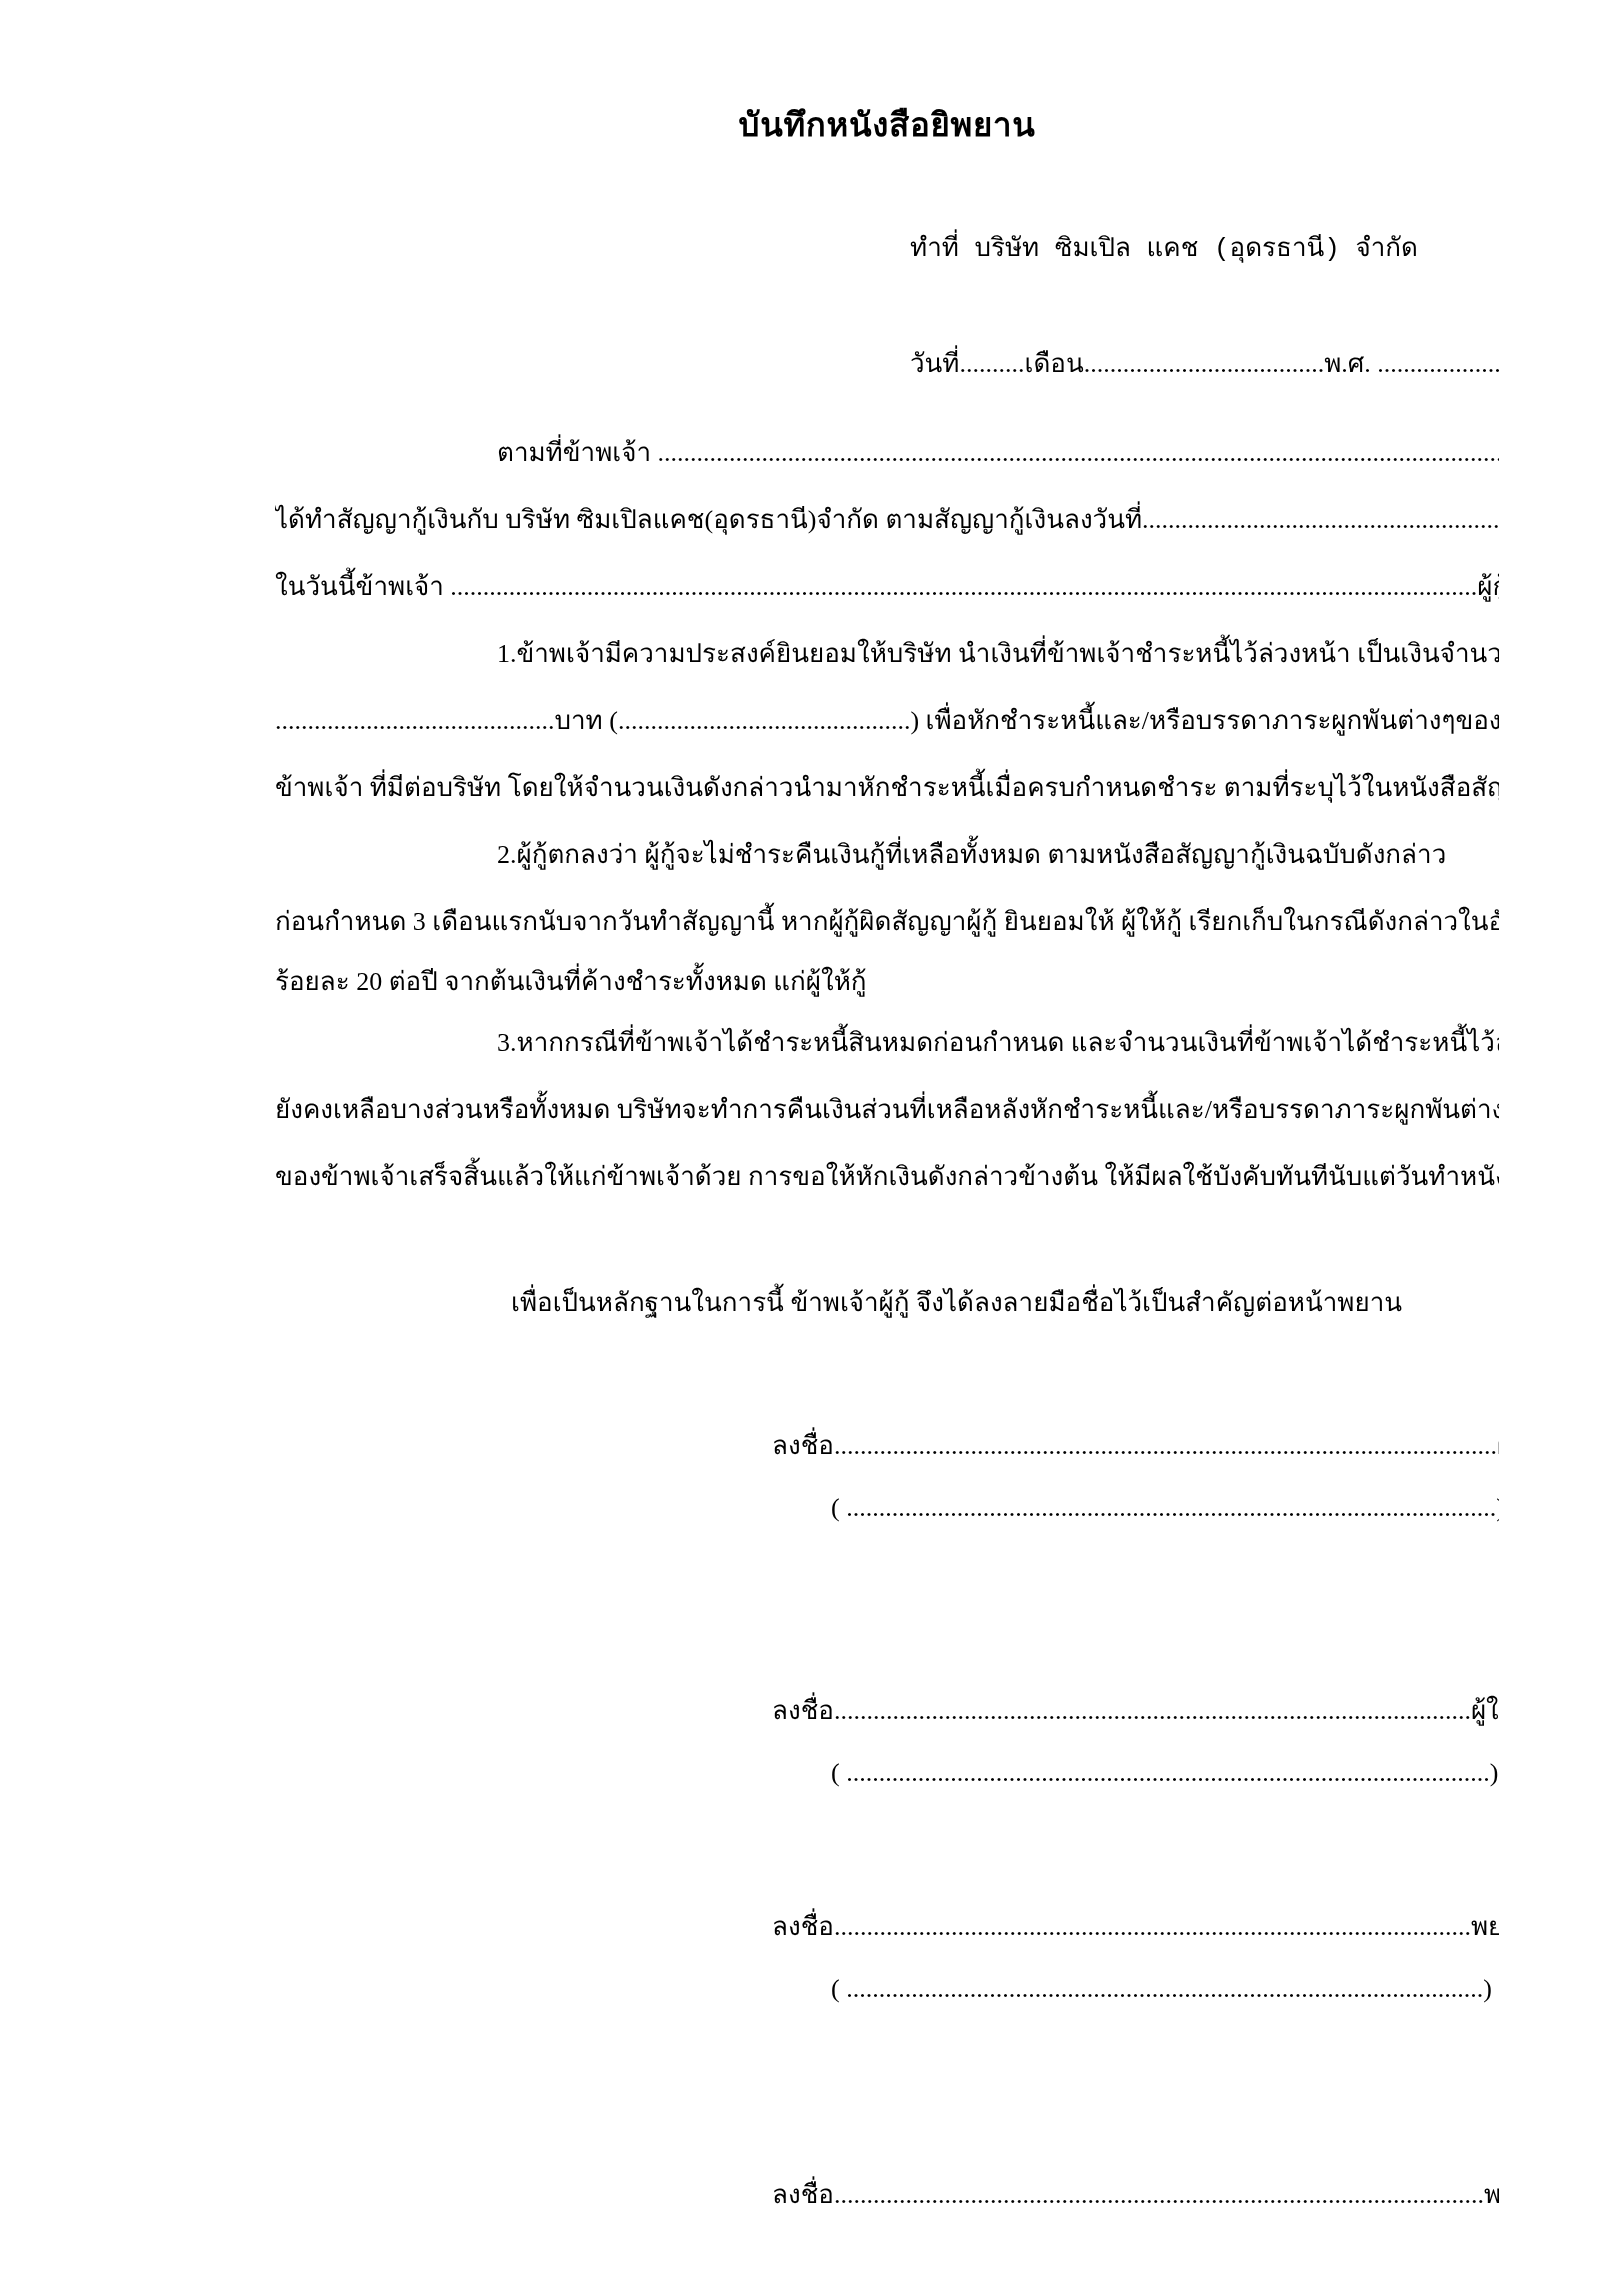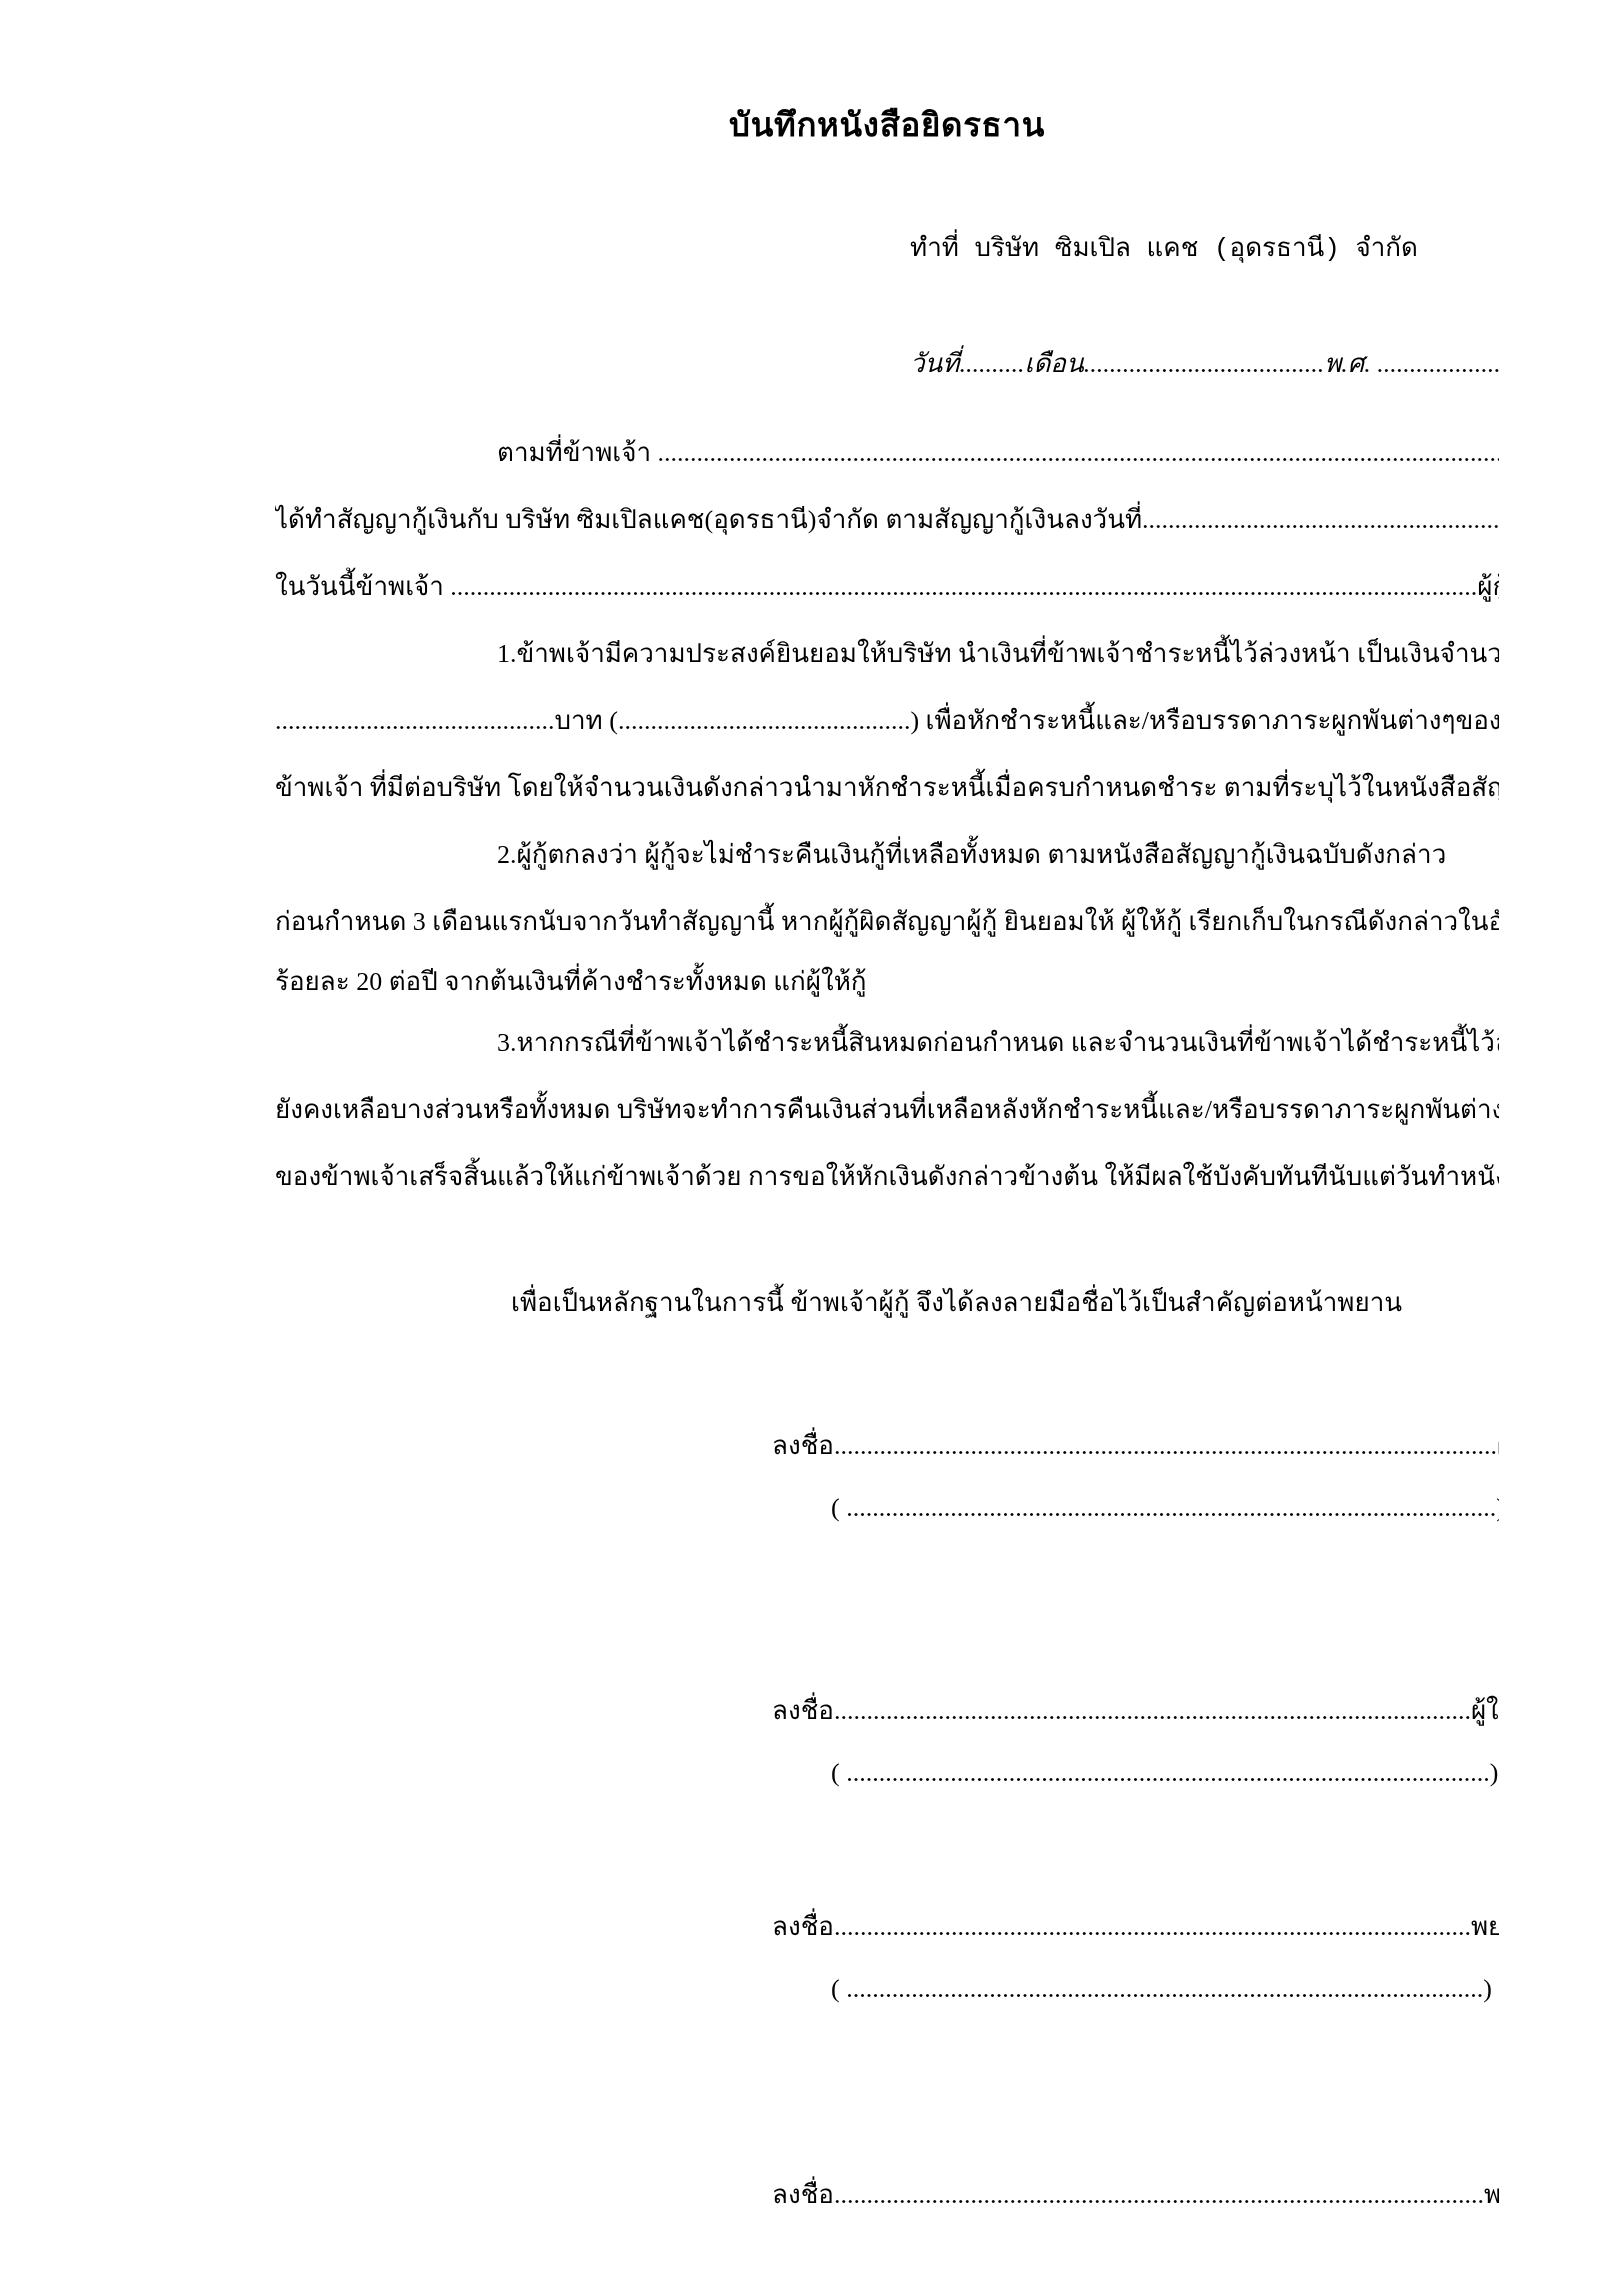--- a/index.html
+++ b/index.html
@@ -34,21 +34,20 @@
     margin-left: 635px;
     font-size: 26px;
     white-space: nowrap;
     font-family: Liberation Mono, monospace;
   }
   .date-line {
     margin-left: 635px;
     margin-top: 75px;
     font-size: 26px;
     white-space: nowrap;
-    font-style: italic;
   }
   .content {
     margin-top: 36px;
     font-size: 26px;
   }
   .line {
     line-height: 67px;
     white-space: nowrap;
     overflow: hidden;
   }
@@ -78,21 +77,21 @@
   .sig-name {
     line-height: 62px;
     padding-left: 59px;
   }
 </style>
 </head>
 <body>
 
 <div class="page">
 
-  <h1 class="title">บันทึกหนังสือยิดรธาน</h1>
+  <h1 class="title">บันทึกหนังสือยิพยาน</h1>
 
   <div class="made-at-block">
     <div class="made-at">ทำที่ บริษัท  ซิมเปิล แคช (อุดรธานี) จำกัด</div>
     <div class="date-line">วันที่..........เดือน.....................................พ.ศ. ...................</div>
   </div>
 
   <div class="content">
     <div class="line indent">ตามที่ข้าพเจ้า ..........................................................................................................................................</div>
     <div class="line">ได้ทำสัญญากู้เงินกับ บริษัท ซิมเปิลแคช(อุดรธานี)จำกัด ตามสัญญากู้เงินลงวันที่.........................................................นั้น</div>
     <div class="line">ในวันนี้ข้าพเจ้า  ..............................................................................................................................................................ผู้กู้</div>

